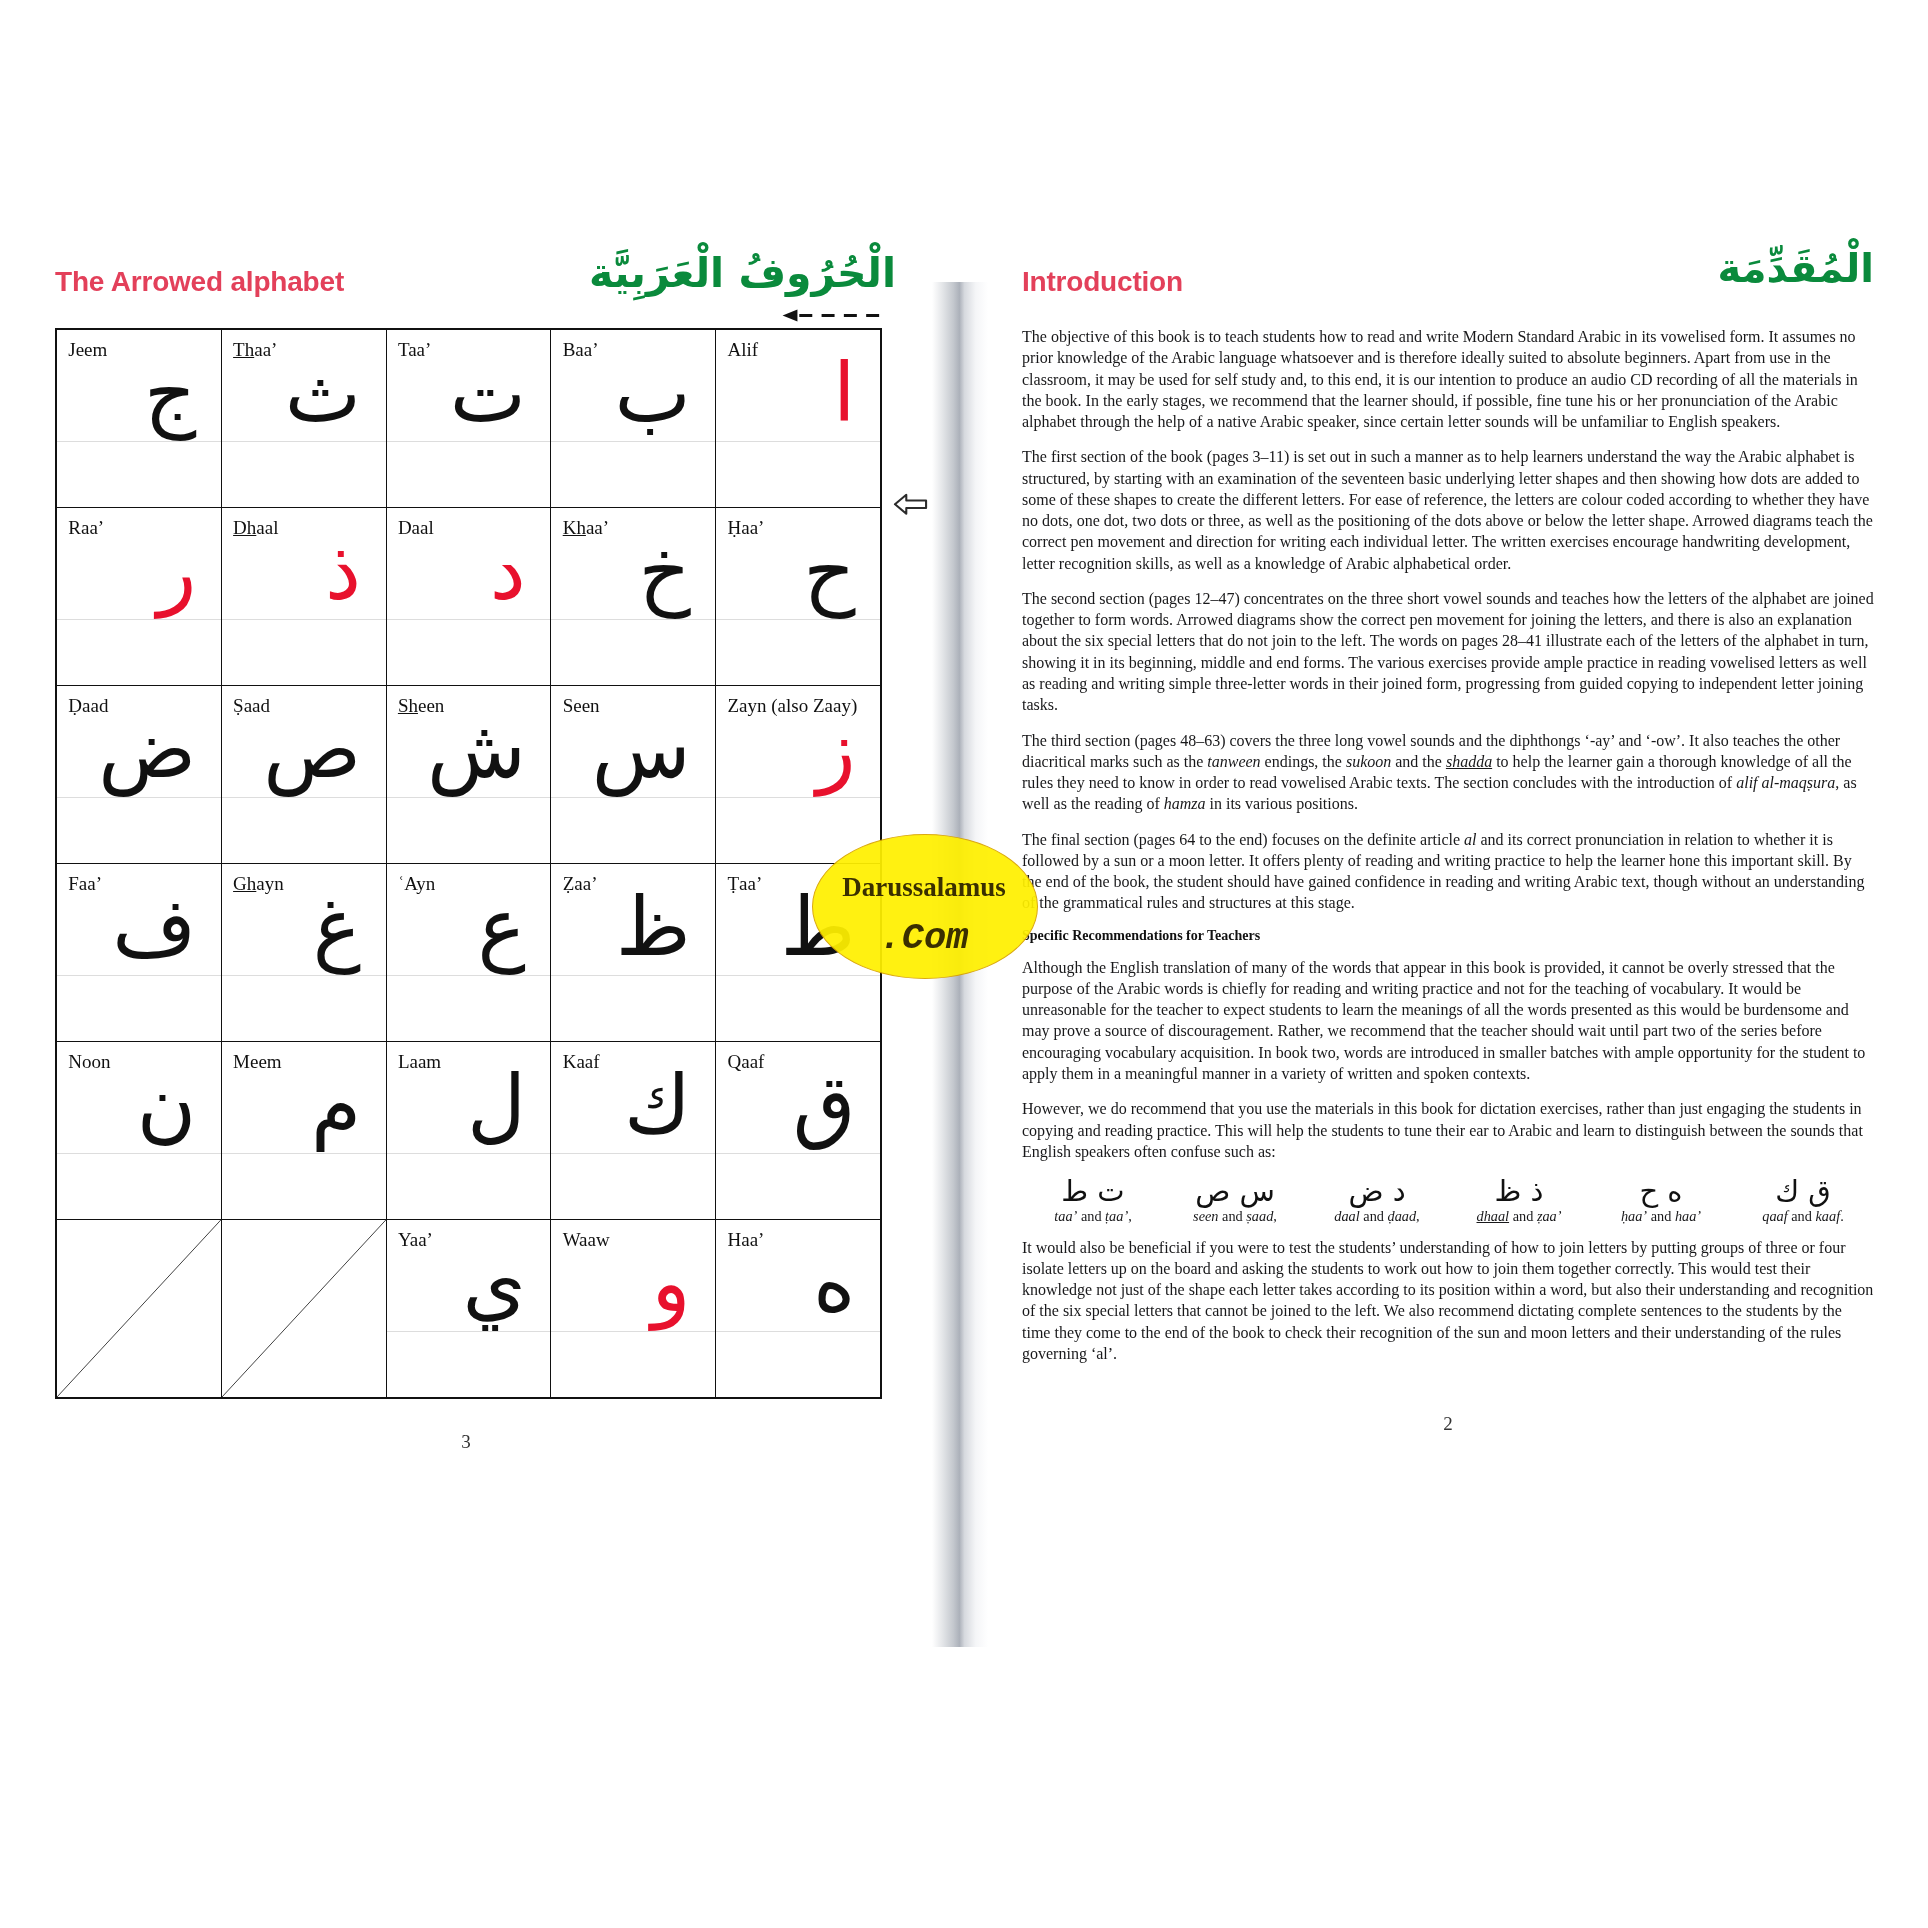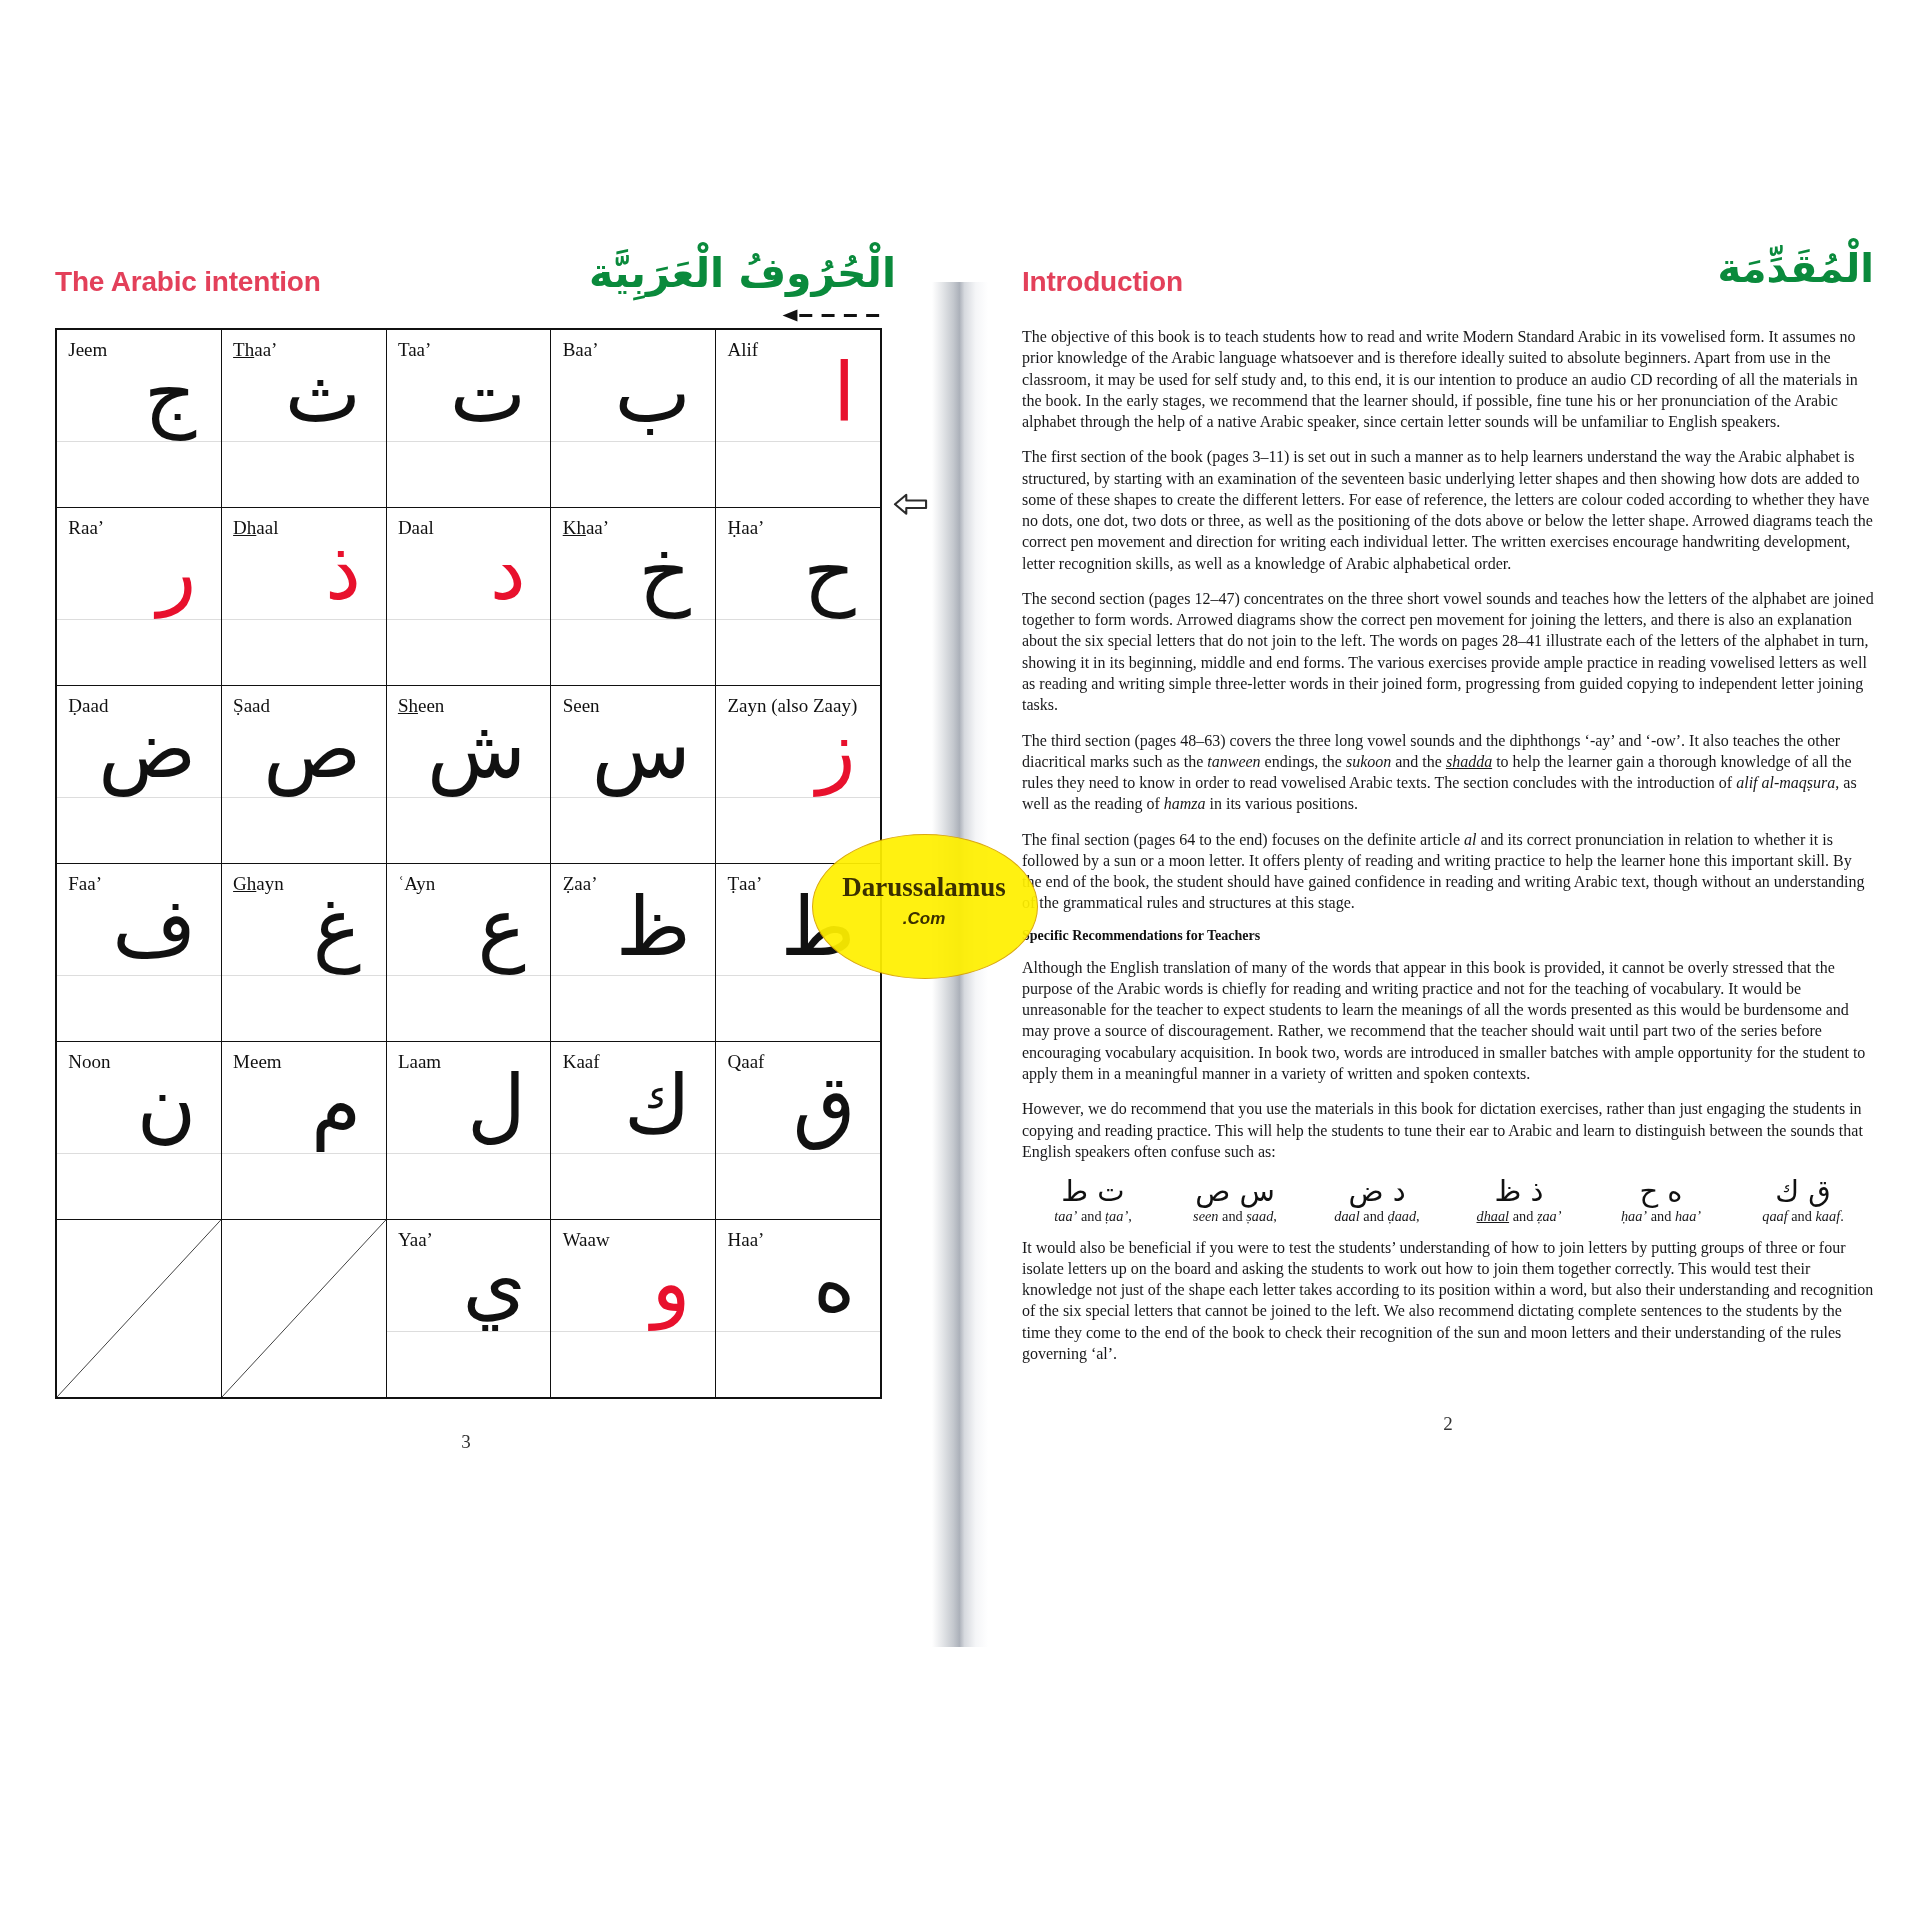--- a/index.html
+++ b/index.html
@@ -264,41 +264,41 @@
     left: 0; top: 38px;
     width: 224px;
     text-align: center;
     font-family: "Liberation Serif", serif;
     font-weight: bold;
     font-size: 27px;
     color: #3a2f00;
   }
   #watermark .wm-line2 {
     position: absolute;
-    left: 0; top: 75px;
+    left: 0; top: 83px;
     width: 224px;
     text-align: center;
-    font-family: Liberation Sans, sans-serif;
+    font-family: Liberation Mono, monospace;
     font-style: italic;
     font-weight: bold;
-    font-size: 17px;
+    font-size: 37px;
     color: #3a2f00;
   }
 </style>
 </head>
 <body>
 
 <div id="spread">
 
   <div id="spine"></div>
 
   <div id="left-page">
 
     <div class="page-header">
-      <div class="section-title">The Arabic intention</div>
+      <div class="section-title">The Arrowed alphabet</div>
       <div class="arabic-title">الْحُرُوفُ الْعَرَبِيَّة</div>
       <svg class="dashed-arrow" viewBox="0 0 118 14">
         <path d="M2,7 L18,0.5 L18,13.5 Z" fill="#111"></path>
         <line x1="20" y1="7" x2="34" y2="7" stroke="#111" stroke-width="3.2"></line>
         <line x1="44" y1="7" x2="58" y2="7" stroke="#111" stroke-width="3.2"></line>
         <line x1="68" y1="7" x2="82" y2="7" stroke="#111" stroke-width="3.2"></line>
         <line x1="92" y1="7" x2="106" y2="7" stroke="#111" stroke-width="3.2"></line>
       </svg>
     </div>
 

